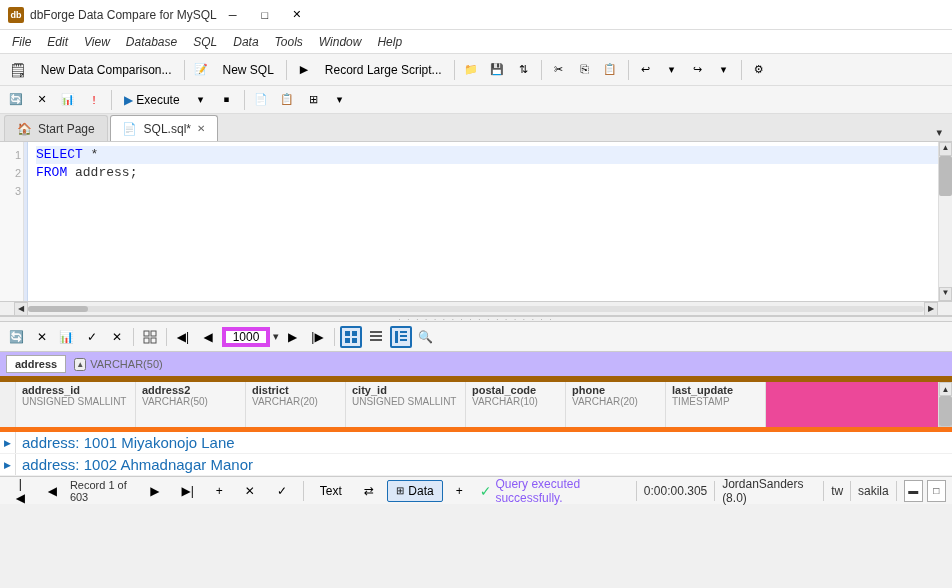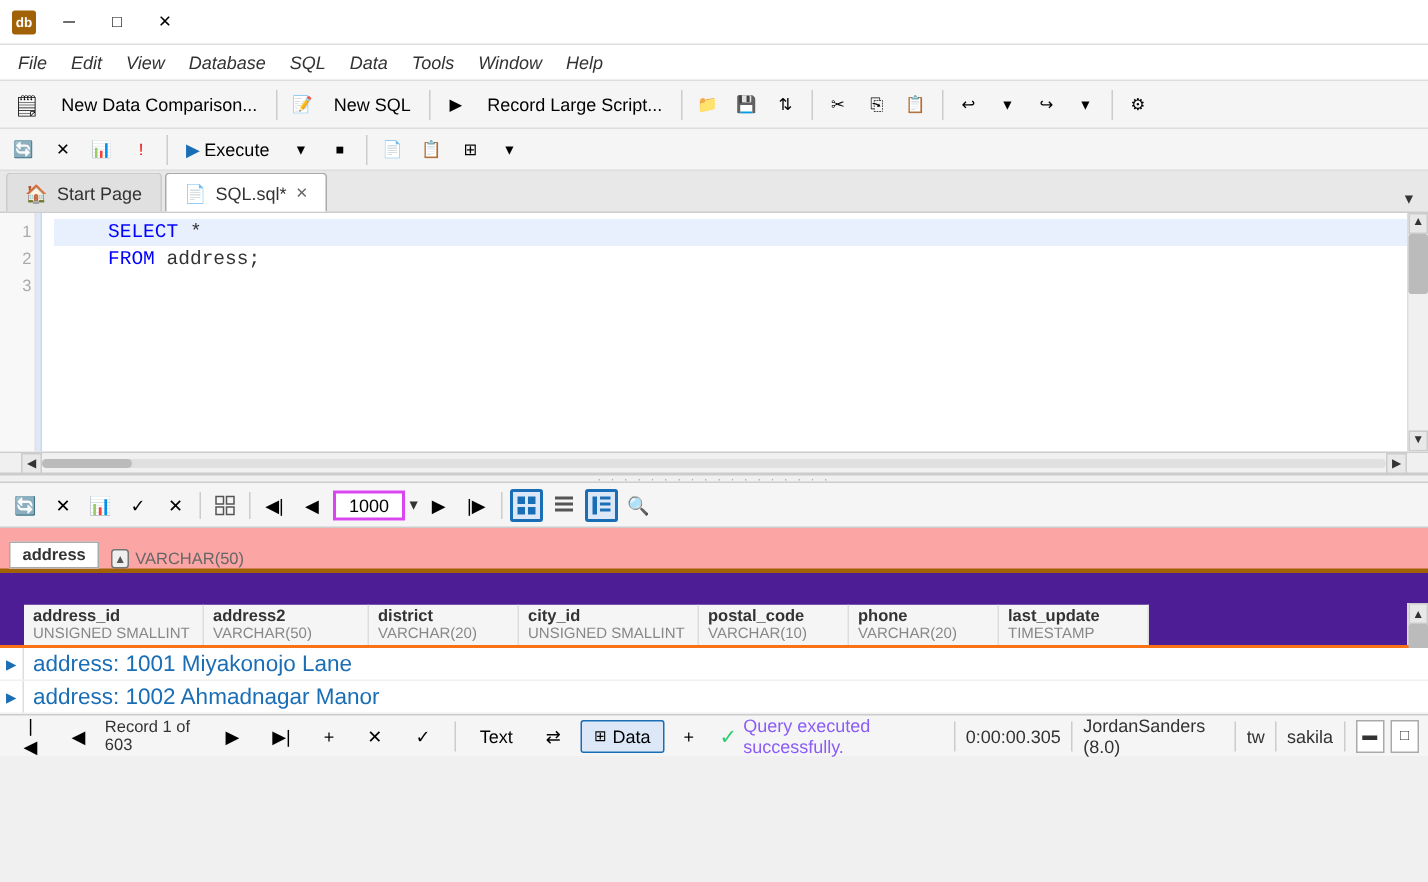--- a/index.html
+++ b/index.html
@@ -134,21 +134,21 @@
     #code-content {
       position: absolute;
       left: 24px; top: 0; right: 0; bottom: 0;
       padding: 4px 8px;
       font-family: 'Courier New', monospace;
       font-size: 13px;
       line-height: 18px;
     }
     .code-line { display: flex; align-items: center; min-height: 18px; }
     .code-line.selected { background: #e8f0fe; }
-    .kw { color: #0000ff; font-weight: normal; margin-left: 36px; }
+    .kw { color: #0000ff; font-weight: normal; }
 
     
     #editor-hscroll {
       height: 14px;
       background: #f0f0f0;
       border-bottom: 1px solid #ccc;
       display: flex; align-items: center;
       padding: 0 14px;
     }
     .hscroll-track {
@@ -176,33 +176,32 @@
       display: flex; align-items: center; justify-content: center;
       font-size: 12px;
     }
     .rtb-btn.active-grid {
       border: 2px solid #1a6eb5;
       background: #dce8f8;
     }
     .rtb-separator { width: 1px; height: 18px; background: #ccc; margin: 0 2px; }
     .page-input {
       width: 48px; height: 20px;
-      border: 2px solid #d946ef;
+      border: 4px solid #d946ef;
       text-align: center;
       font-size: 12px;
       padding: 0 2px;
     }
 
     
     #col-headers-area {
-      background: #4c1d95;
+      background: #ec4899;
       height: 50px;
-      border-bottom: 2px solid #f97316;
-      display: flex;
-      align-items: flex-end;
+      border-bottom: 5px solid #f97316;
+      display: flex;
     }
     #row-expander-col { width: 16px; background: #f0f0f0; border-right: 1px solid #ddd; }
     #col-headers {
       display: flex;
       flex: 1;
       overflow: hidden;
     }
     .col-header {
       border-right: 1px solid #ddd;
       padding: 2px 6px;
@@ -247,24 +246,24 @@
     #results-section {
       display: flex;
       flex-direction: column;
       flex: 1;
       overflow: hidden;
     }
 
     
     #field-selector {
       height: 30px;
-      background: #fca5a5;
-      border-bottom: 3px solid #a16207;
-      display: flex;
-      align-items: flex-end;
+      background: #c4b5fd;
+      border-bottom: 6px solid #a16207;
+      display: flex;
+      align-items: center;
       padding: 0 6px;
       gap: 4px;
     }
     .field-box {
       background: #fff;
       border: 1px solid #aaa;
       padding: 2px 8px;
       font-size: 11px;
       display: flex; align-items: center;
     }
@@ -317,20 +316,21 @@
       cursor: row-resize;
       display: flex; align-items: center; justify-content: center;
     }
     .dots { color: #aaa; font-size: 8px; letter-spacing: 2px; }
   </style>
 </head>
 <body>
 
 <div id="titlebar">
   <div class="app-icon">db</div>
+  <span>dbForge Data Compare for MySQL</span>
   <div class="win-controls">
     <button class="win-btn">─</button>
     <button class="win-btn">□</button>
     <button class="win-btn close">✕</button>
   </div>
 </div>
 
 <div id="menubar">
   <div class="menu-item">File</div>
   <div class="menu-item">Edit</div>

